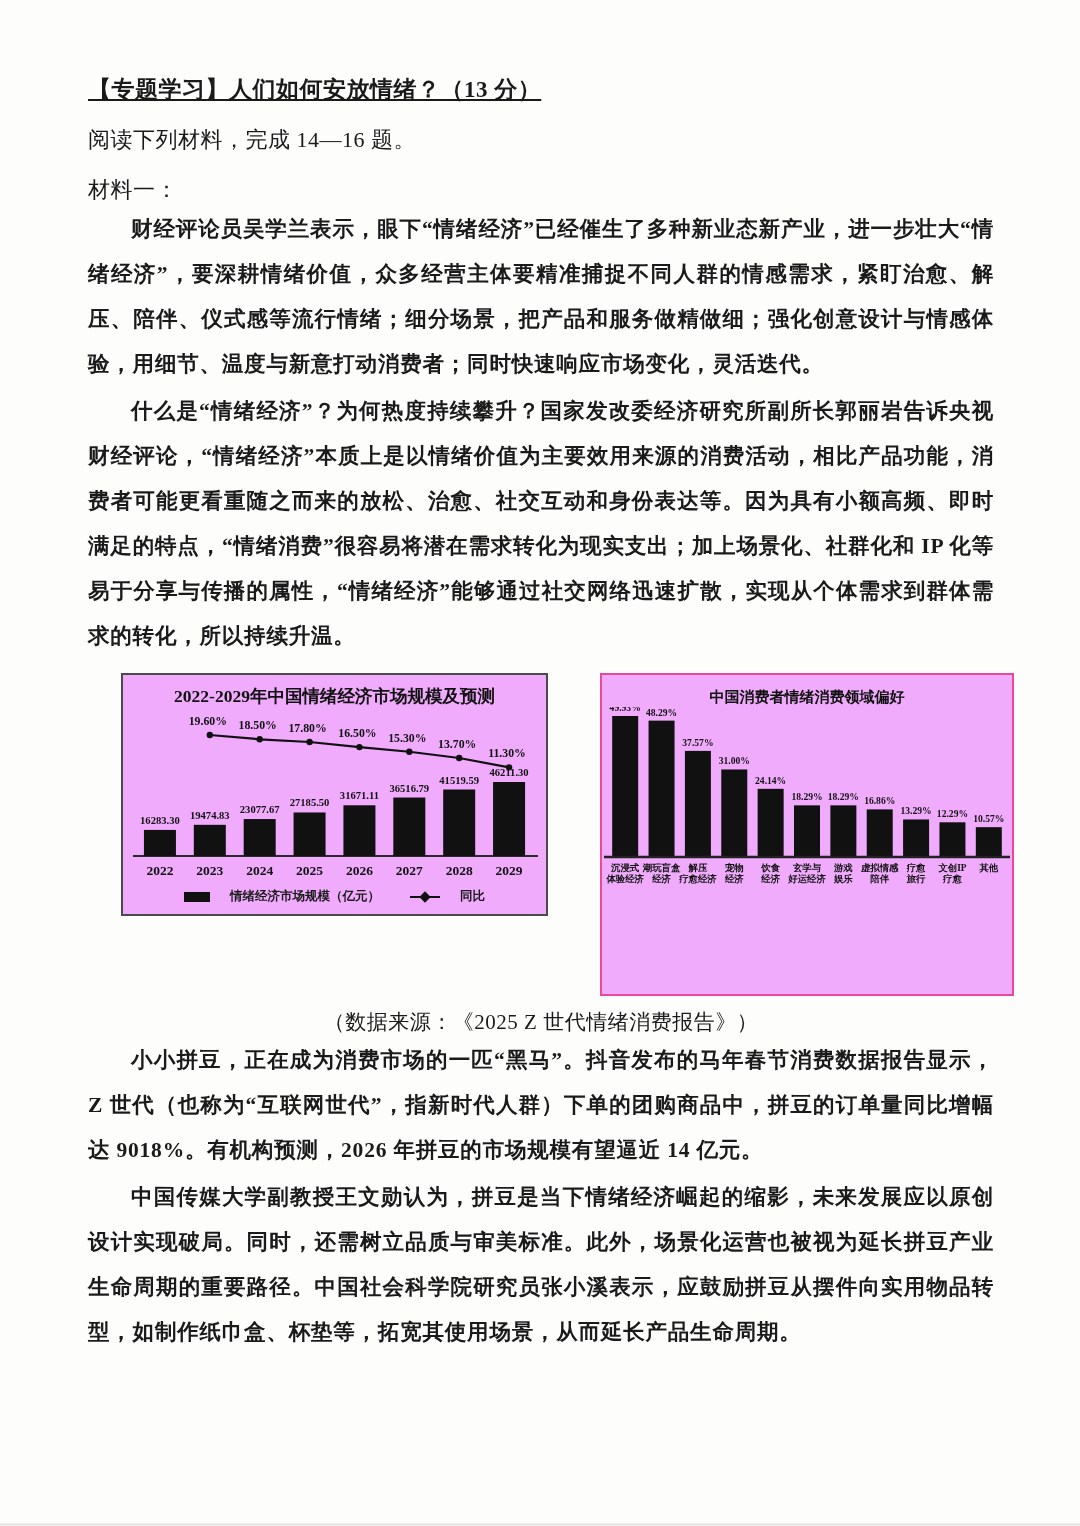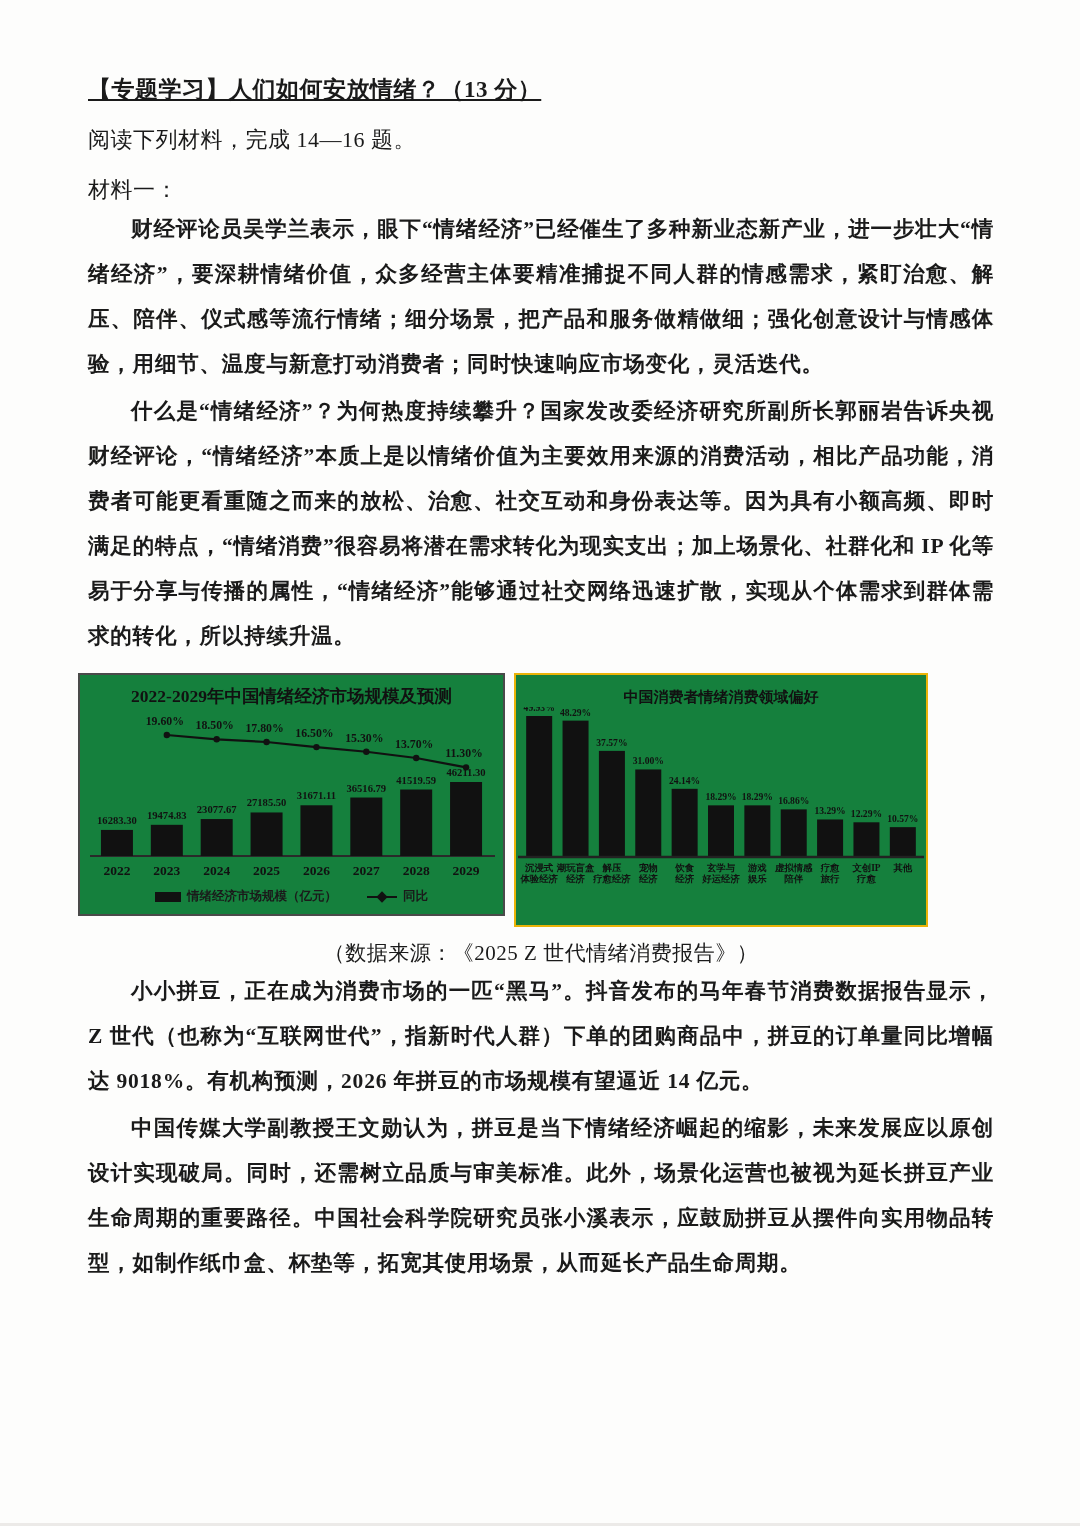--- a/index.html
+++ b/index.html
@@ -16,32 +16,32 @@
   .h-sub   { font-size:22px; font-weight:400; margin-top:20px; letter-spacing:0.5px; }
   .mat-label { font-size:22px; font-weight:400; margin-top:20px; letter-spacing:0.5px; }
   .para {
     font-size:21.5px; line-height:45px; letter-spacing:0.8px;
     text-align:justify; text-indent:2em; margin-top:2px;
   }
   .cite { font-size:21px; line-height:45px; text-align:right; letter-spacing:0.5px; }
 
   
   .charts-row { display:flex; gap:9px; margin:14px 0 0 -10px; align-items:flex-start; }
-  .chart-box { background:#15803d; position:relative; }
+  .chart-box { background:#f0abfc; position:relative;margin-left:43px; }
   .chart-box.left  { width:427px; height:243px; border:2px solid #4a4a4a; }
-  .chart-box.right { width:414px; height:254px; border:2px solid #eab308; }
+  .chart-box.right { width:414px; height:323px; border:2px solid #ec4899; }
   .chart-title { text-align:center; font-weight:800; color:#111; }
   .chart-box.left  .chart-title { font-size:17.5px; padding-top:9px; }
   .chart-box.right .chart-title { font-size:15px;  padding-top:13px; }
   svg { display:block; font-family:inherit; }
   .legend-row {
     display:flex; justify-content:center; align-items:center; gap:30px;
     font-size:12.5px; font-weight:800; margin-top:-2px;
   }
-  .legend-item { display:flex; align-items:center; gap:6px; }
+  .legend-item { display:flex; align-items:center; gap:20px; }
   .swatch { width:26px; height:10px; background:#111; display:inline-block; }
   .line-marker { position:relative; width:30px; height:10px; display:inline-block; }
   .line-marker::before { content:""; position:absolute; left:0; right:0; top:4px; height:2px; background:#111; }
   .line-marker::after  { content:""; position:absolute; left:11px; top:1px; width:8px; height:8px; background:#111; transform:rotate(45deg); }
   .chart-caption { text-align:center; font-size:21px; font-weight:400; margin-top:12px; letter-spacing:0.5px; }
 </style>
 </head>
 <body>
 
 <div class="page">

